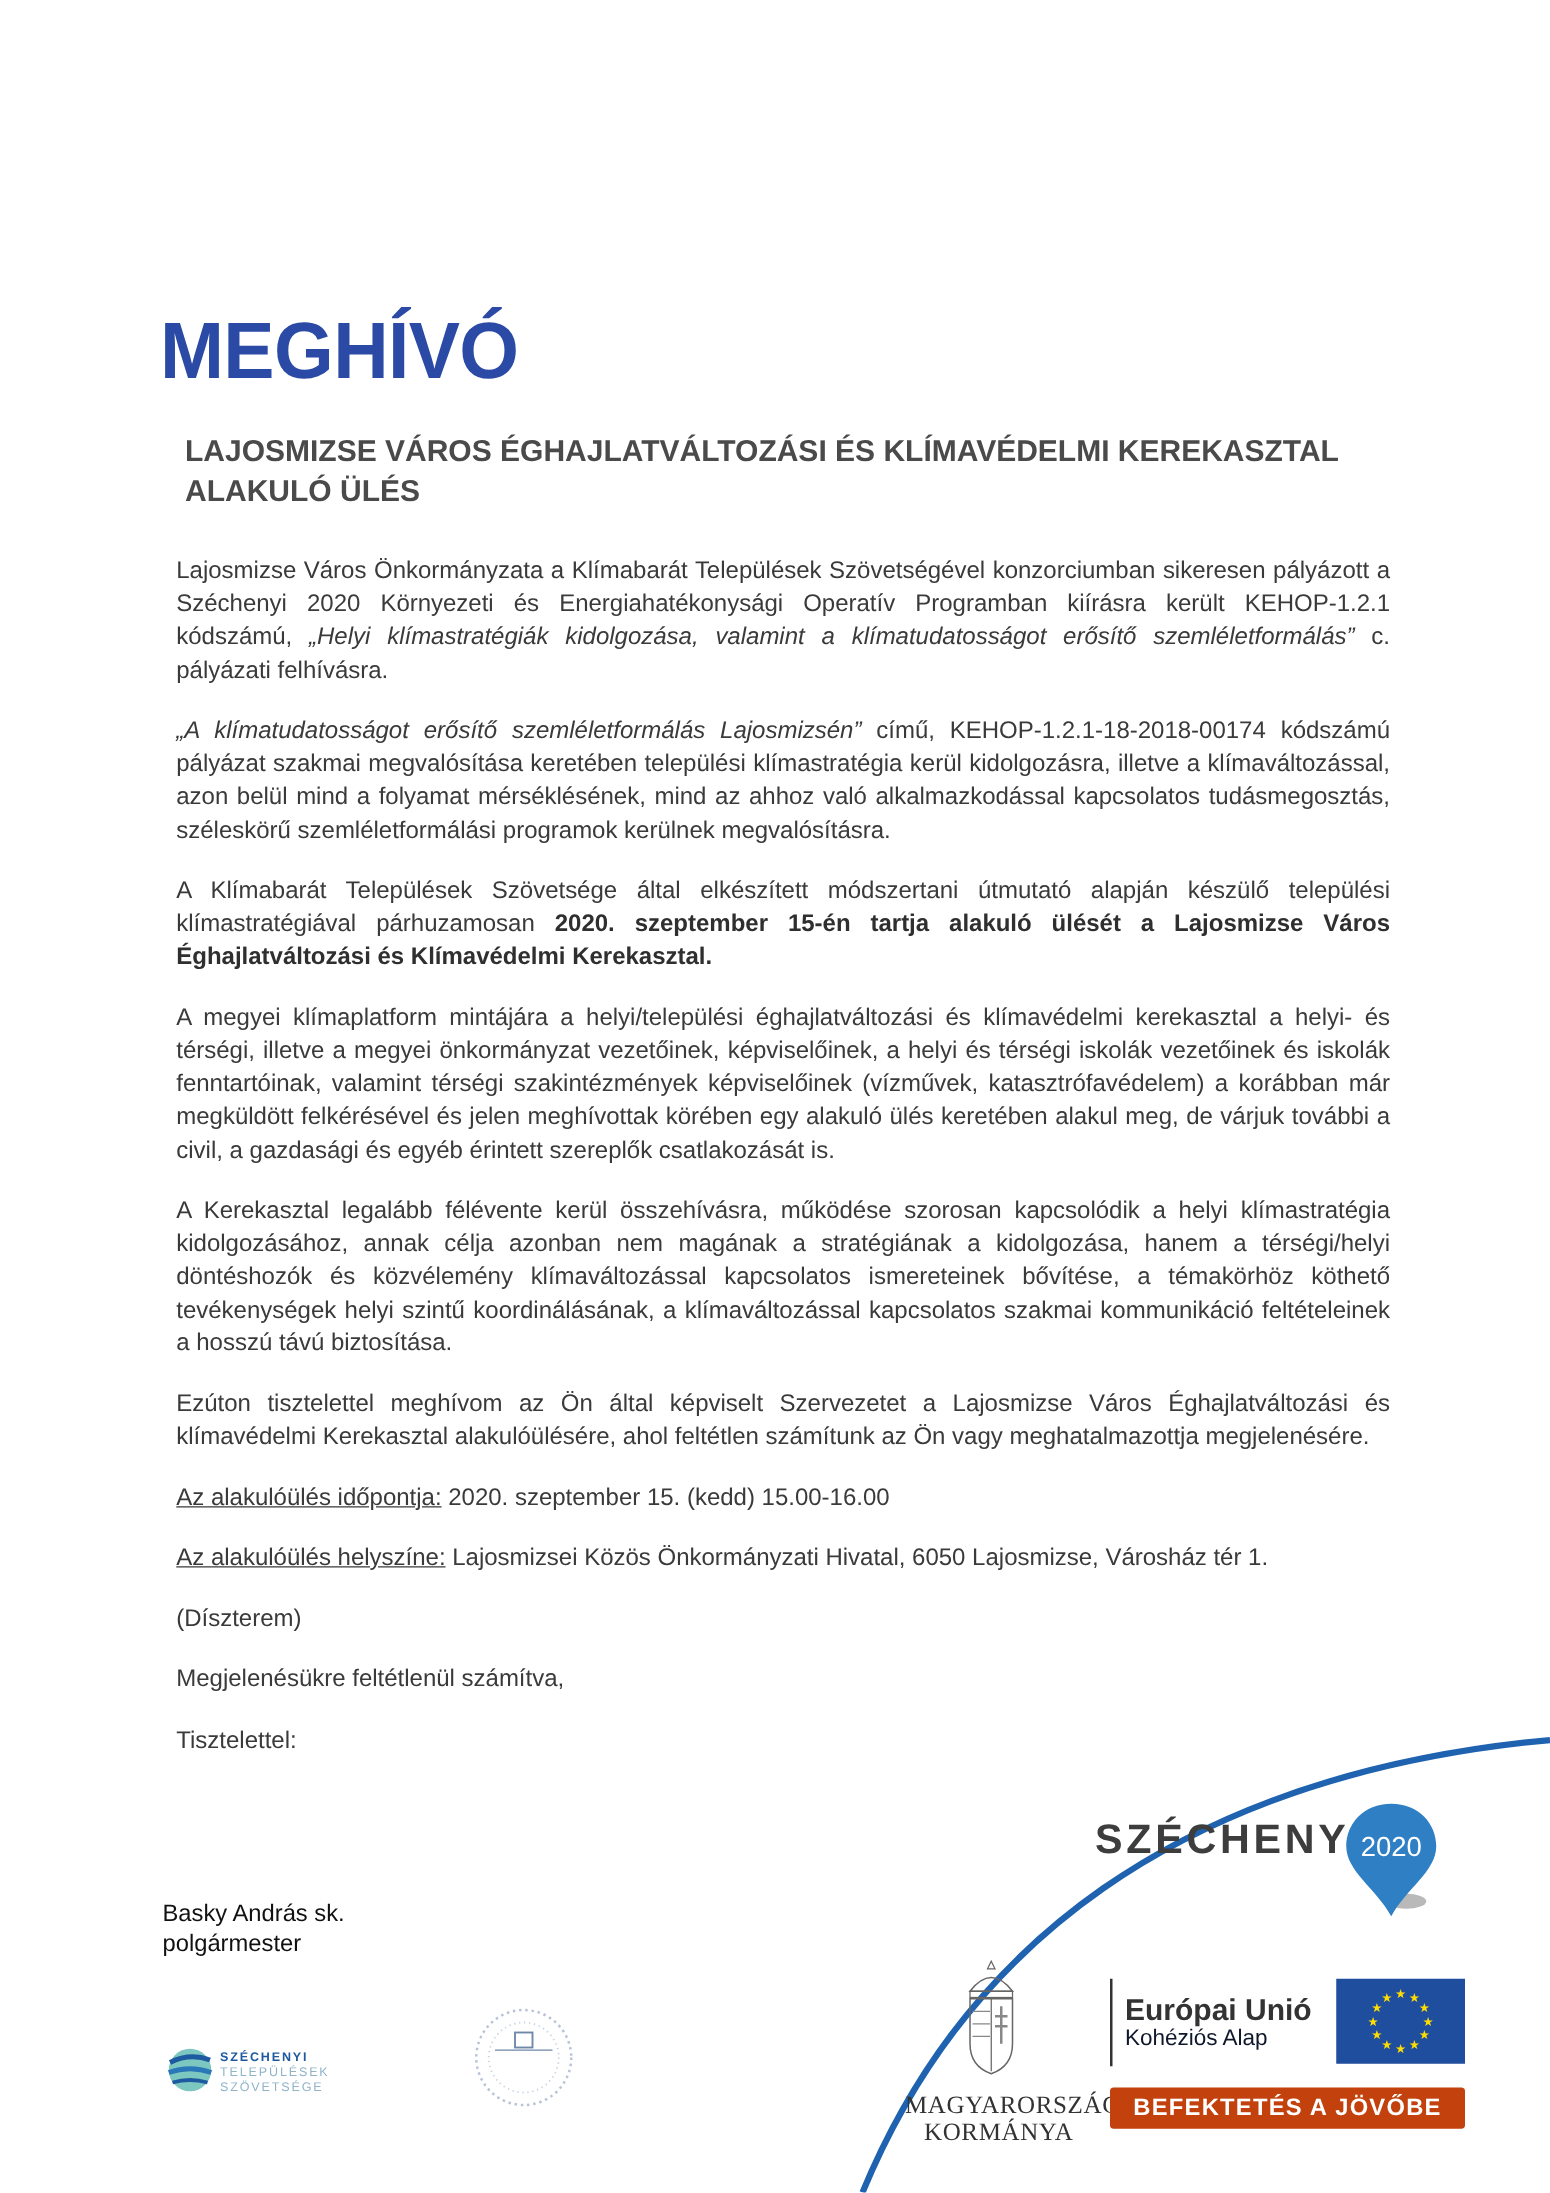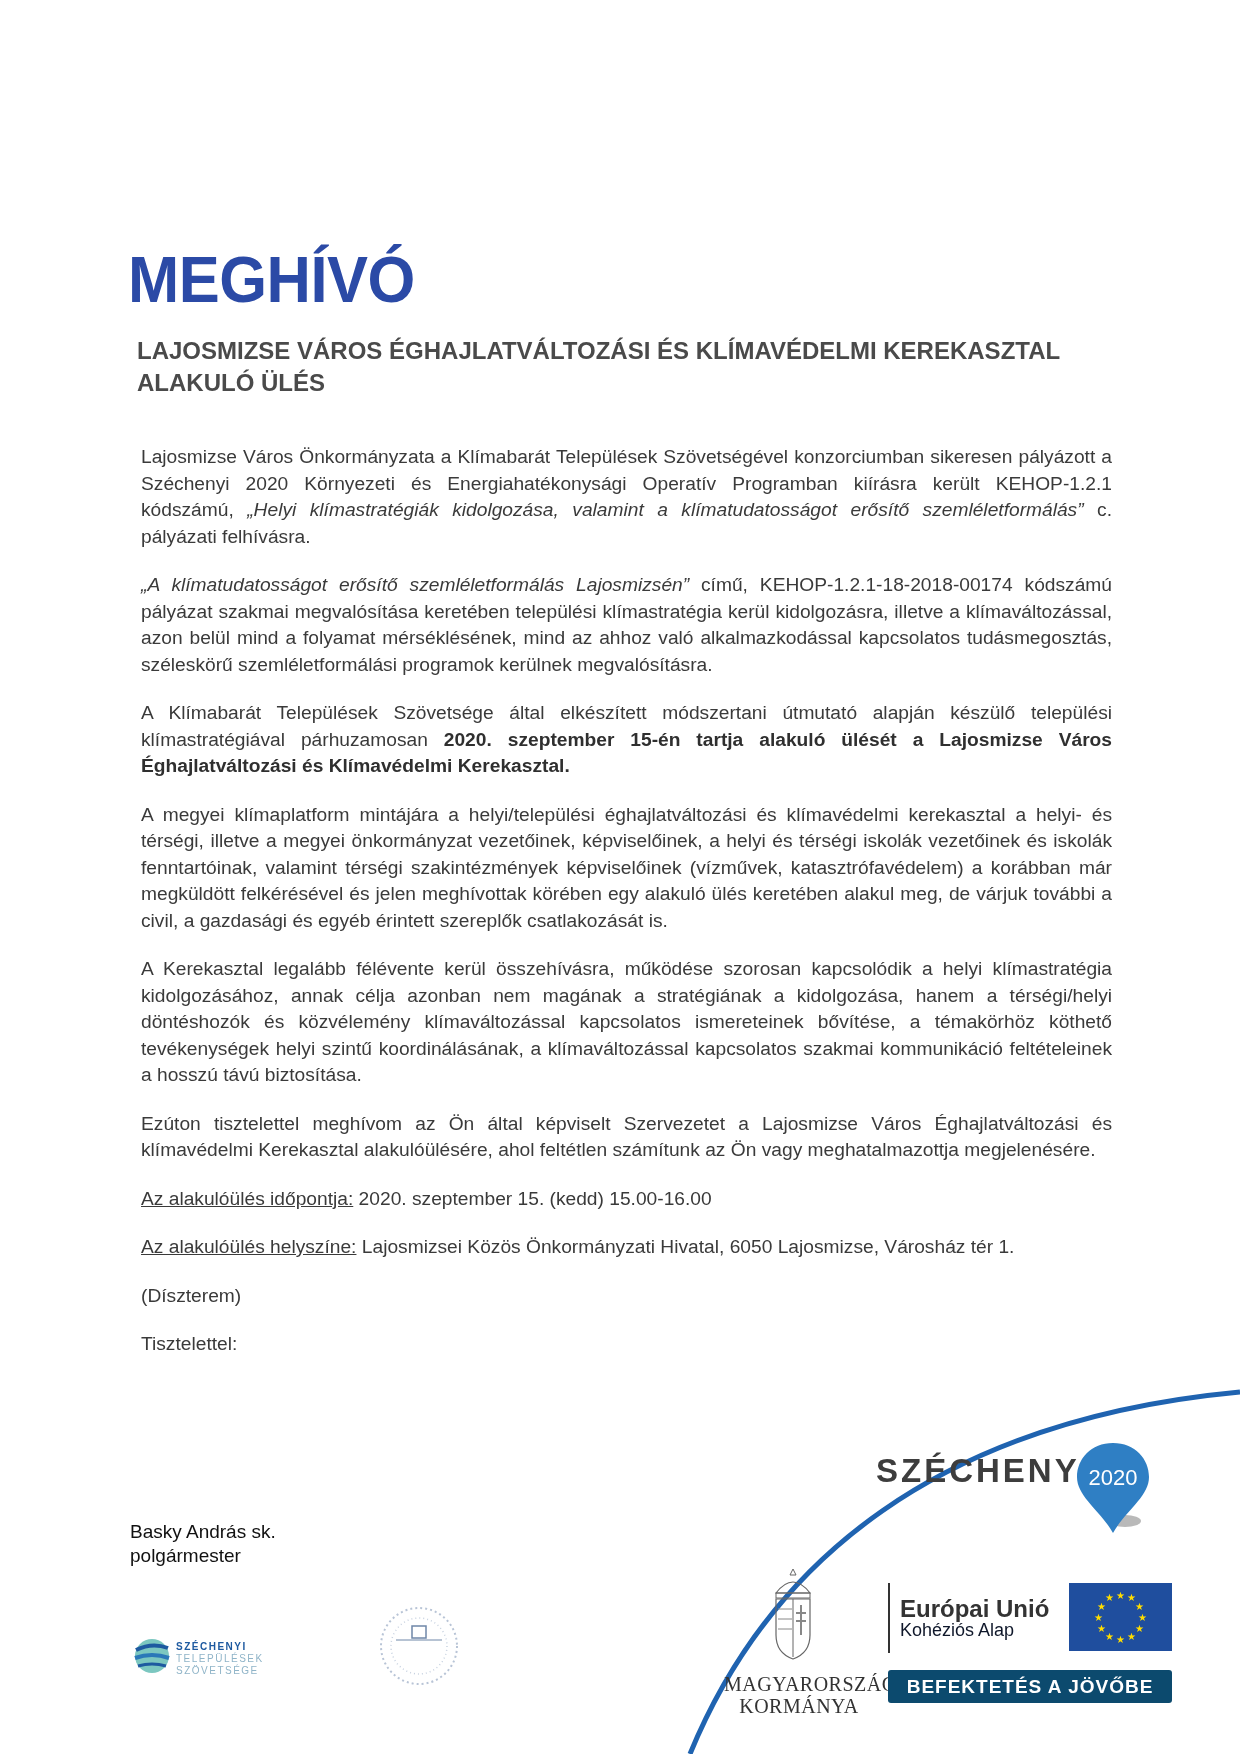--- a/index.html
+++ b/index.html
@@ -2,40 +2,40 @@
 <html><head>
 <meta charset="utf-8">
 <style>
   html, body { margin: 0; padding: 0; background: #ffffff; }
   body { width: 1240px; height: 1754px; position: relative; overflow: hidden;
          font-family: "Liberation Sans", sans-serif; color: #333333; }
   .page { position: absolute; left: 0; top: 0; width: 1240px; height: 1754px; }
   .title { position: absolute; left: 128px; top: 248px; margin: 0;
            font-family: "Liberation Sans", sans-serif; font-weight: bold;
            font-size: 64px; letter-spacing: -0.5px; color: #2b4aa6; line-height: 1; transform: scaleX(0.96); transform-origin: left; }
-  .subtitle { position: absolute; left: 130px; top: 328px; width: 1000px; margin: 7px;
+  .subtitle { position: absolute; left: 130px; top: 328px; width: 1000px; margin: 18px;
               font-weight: bold; font-size: 24px; line-height: 32px; color: #4a4a4a; }
   .body { position: absolute; left: 130px; top: 444px; width: 982px; font-size: 19.2px; line-height: 26.5px; color: #3a3a3a; }
   .body p { margin: 0 0 22px 11px; text-align: justify; }
   .body em { font-style: italic; }
   .body strong { font-weight: bold; color: #2f2f2f; }
   .u { text-decoration: underline; }
   .plain p { text-align: left; }
   .sig { position: absolute; left: 130px; top: 1520px; font-size: 19px; line-height: 24px; color: #111; }
   .arc { position: absolute; left: 0; top: 0; pointer-events: none; }
   .szechenyi { position: absolute; left: 876px; top: 1452px; font-weight: bold; font-size: 33px; letter-spacing: 3px; color: #3d3d3d; }
   .pin { position: absolute; left: 1073px; top: 1441px; }
   .coat { position: absolute; left: 768px; top: 1565px; }
   .gov-text { position: absolute; left: 724px; top: 1673px; width: 150px; text-align: center;
               font-family: "Liberation Serif", serif; font-size: 20px; line-height: 22px; color: #333; letter-spacing: 0.5px; }
   .vdiv { position: absolute; left: 888px; top: 1583px; width: 2px; height: 70px; background: #333; }
   .eu-name { position: absolute; left: 900px; top: 1595px; font-weight: bold; font-size: 24px; color: #333; }
   .eu-fund { position: absolute; left: 900px; top: 1620px; font-size: 18px; color: #0f172a; }
   .eu-flag { position: absolute; left: 1069px; top: 1583px; width: 103px; height: 68px; background: #1f4e9e; }
-  .banner { position: absolute; left: 888px; top: 1670px; width: 284px; height: 33px; background: #0c4a6e; border-radius: 3px;
+  .banner { position: absolute; left: 888px; top: 1670px; width: 284px; height: 33px; background: #c2410c; border-radius: 3px;
             color: #fff; font-weight: bold; font-size: 19px; letter-spacing: 1px; text-align: center; line-height: 33px; }
   .klima { position: absolute; left: 132px; top: 1636px; }
   .klima-text { position: absolute; left: 176px; top: 1641px; font-size: 10px; line-height: 12px; letter-spacing: 1.5px; }
   .klima-text .k1 { color: #1e5aa0; font-weight: bold; }
   .klima-text .k2 { color: #8fb4c8; }
   .town-seal { position: absolute; left: 376px; top: 1600px; }
 </style>
 </head>
 <body>
 
@@ -55,20 +55,21 @@
     <p><span>Lajosmizse Város Önkormányzata a Klímabarát Települések Szövetségével konzorciumban sikeresen pályázott a Széchenyi 2020 Környezeti és Energiahatékonysági Operatív Programban kiírásra került KEHOP-1.2.1 kódszámú, </span><em>„Helyi klímastratégiák kidolgozása, valamint a klímatudatosságot erősítő szemléletformálás”</em><span> c. pályázati felhívásra.</span></p>
     <p><em>„A klímatudatosságot erősítő szemléletformálás Lajosmizsén”</em><span> című, KEHOP-1.2.1-18-2018-00174 kódszámú pályázat szakmai megvalósítása keretében települési klímastratégia kerül kidolgozásra, illetve a klímaváltozással, azon belül mind a folyamat mérséklésének, mind az ahhoz való alkalmazkodással kapcsolatos tudásmegosztás, széleskörű szemléletformálási programok kerülnek megvalósításra.</span></p>
     <p><span>A Klímabarát Települések Szövetsége által elkészített módszertani útmutató alapján készülő települési klímastratégiával párhuzamosan </span><strong>2020. szeptember 15-én tartja alakuló ülését a Lajosmizse Város Éghajlatváltozási és Klímavédelmi Kerekasztal.</strong></p>
     <p>A megyei klímaplatform mintájára a helyi/települési éghajlatváltozási és klímavédelmi kerekasztal a helyi- és térségi, illetve a megyei önkormányzat vezetőinek, képviselőinek, a helyi és térségi iskolák vezetőinek és iskolák fenntartóinak, valamint térségi szakintézmények képviselőinek (vízművek, katasztrófavédelem) a korábban már megküldött felkérésével és jelen meghívottak körében egy alakuló ülés keretében alakul meg, de várjuk további a civil, a gazdasági és egyéb érintett szereplők csatlakozását is.</p>
     <p>A Kerekasztal legalább félévente kerül összehívásra, működése szorosan kapcsolódik a helyi klímastratégia kidolgozásához, annak célja azonban nem magának a stratégiának a kidolgozása, hanem a térségi/helyi döntéshozók és közvélemény klímaváltozással kapcsolatos ismereteinek bővítése, a témakörhöz köthető tevékenységek helyi szintű koordinálásának, a klímaváltozással kapcsolatos szakmai kommunikáció feltételeinek a hosszú távú biztosítása.</p>
     <p>Ezúton tisztelettel meghívom az Ön által képviselt Szervezetet a Lajosmizse Város Éghajlatváltozási és klímavédelmi Kerekasztal alakulóülésére, ahol feltétlen számítunk az Ön vagy meghatalmazottja megjelenésére.</p>
     <div class="plain">
       <p><span class="u">Az alakulóülés időpontja:</span><span> 2020. szeptember 15. (kedd) 15.00-16.00</span></p>
       <p><span class="u">Az alakulóülés helyszíne:</span><span> Lajosmizsei Közös Önkormányzati Hivatal, 6050 Lajosmizse, Városház tér 1.</span></p>
       <p>(Díszterem)</p>
+      <p>Megjelenésükre feltétlenül számítva,</p>
       <p>Tisztelettel:</p>
     </div>
   </div>
 
   <div class="sig">
     <div>Basky András sk.</div>
     <div>polgármester</div>
   </div>
 
   <div class="szechenyi">SZÉCHENYI</div>

